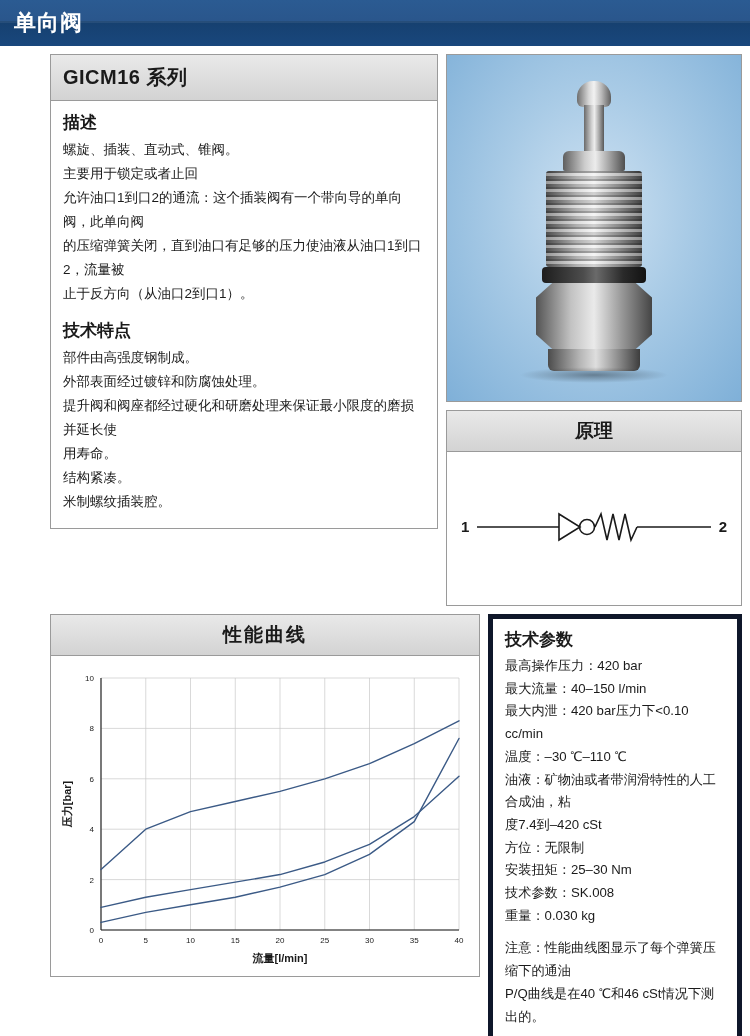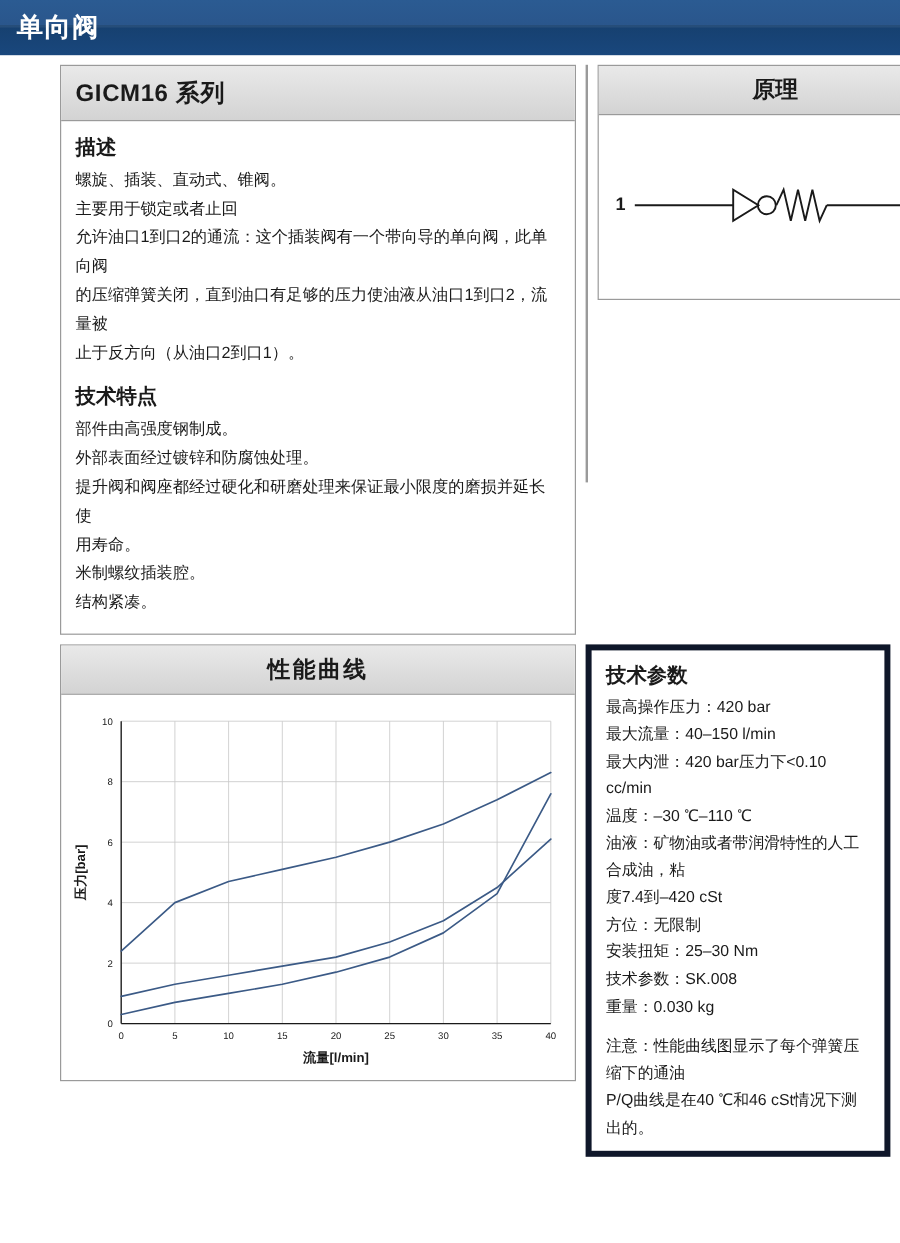--- a/index.html
+++ b/index.html
@@ -46,22 +46,23 @@
     display: flex;
     gap: 8px;
     align-items: flex-start;
   }
   .col-left {
     width: 430px;
     border: 1px solid #9a9a9a;
     background: #fff;
   }
   .col-right {
-    width: 245px;
-    display: flex;
+    width: 296px;
+    display: flex;
+    flex-direction: column;
     gap: 8px;
   }
 
   
   .series-bar {
     background: linear-gradient(to bottom, #e9e9e9, #d3d3d3);
     border-bottom: 1px solid #9a9a9a;
     padding: 9px 12px;
   }
   .series-bar .series-title {
@@ -268,22 +269,22 @@
         <p>的压缩弹簧关闭，直到油口有足够的压力使油液从油口1到口2，流量被</p>
         <p>止于反方向（从油口2到口1）。</p>
       </div>
 
       <div class="feat-block">
         <div class="block-heading">技术特点</div>
         <p>部件由高强度钢制成。</p>
         <p>外部表面经过镀锌和防腐蚀处理。</p>
         <p>提升阀和阀座都经过硬化和研磨处理来保证最小限度的磨损并延长使</p>
         <p>用寿命。</p>
+        <p>结构紧凑。</p>
         <p>米制螺纹插装腔。</p>
-        <p>结构紧凑。</p>
       </div>
     </div>
 
     <div class="col-right">
 
       <div class="photo-box">
         <div class="valve">
           <div class="v-tip"></div>
           <div class="v-neck"></div>
           <div class="v-shoulder"></div>

